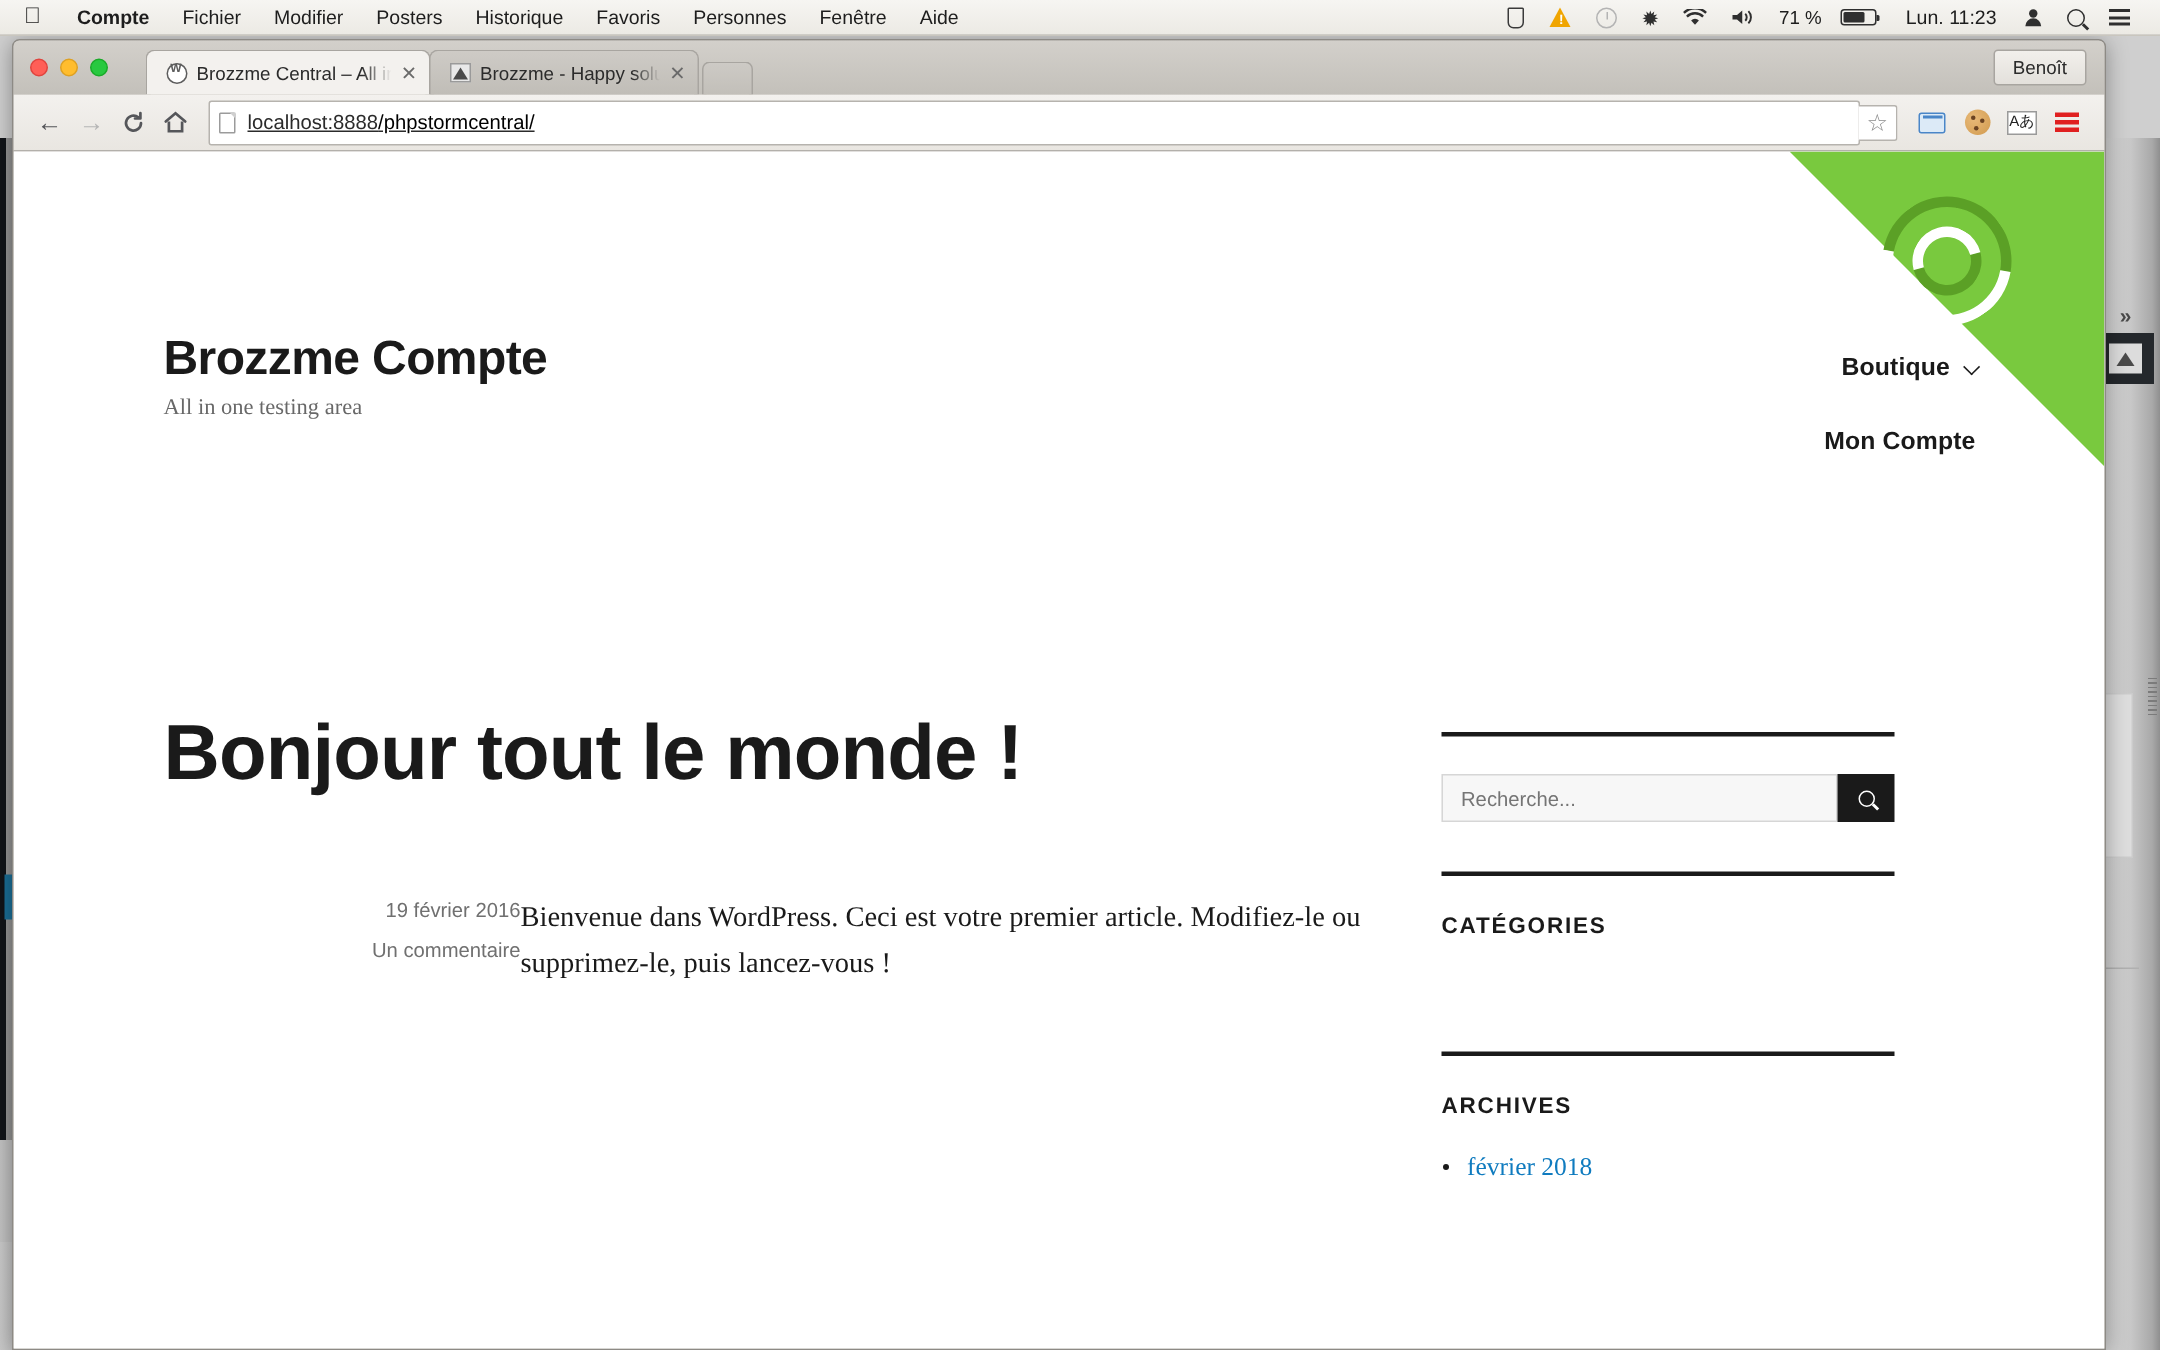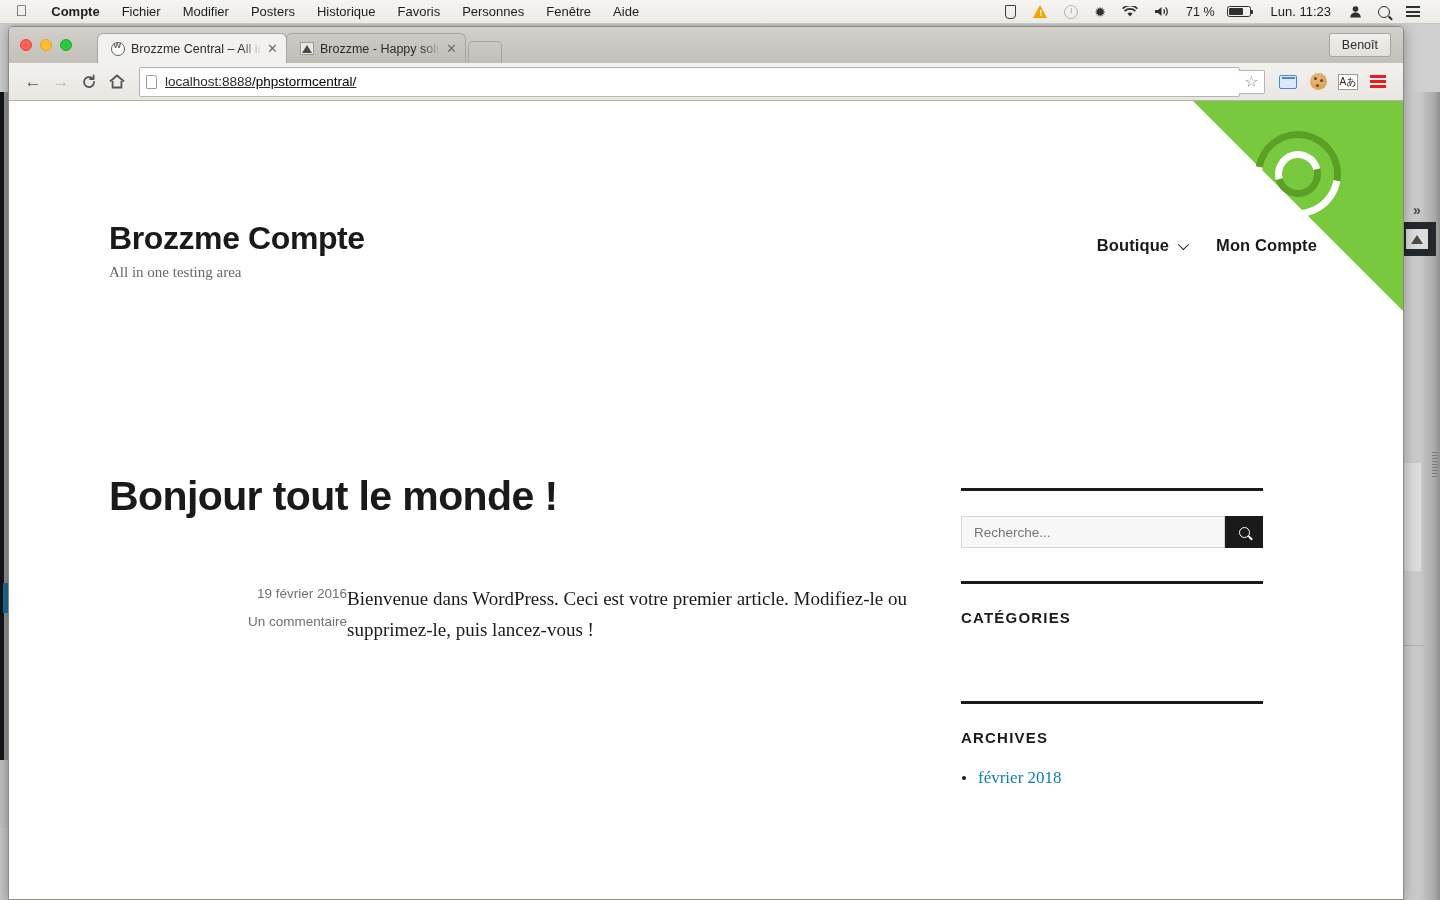--- a/index.html
+++ b/index.html
@@ -371,40 +371,41 @@
     font-size: 32px; font-weight: bold; color: #1a1a1a;
     letter-spacing: -0.4px; line-height: 1.1;
   }
   #site-tagline {
     font-family: "Liberation Serif", serif;
     font-size: 15px; color: #686868; margin-top: 8px;
   }
   #main-nav {
     display: flex; align-items: flex-end; gap: 30px;
     padding-top: 15px;
+    flex-direction: column;
   }
   .nav-link {
     font-size: 16.5px; font-weight: bold; color: #1a1a1a;
     display: flex; align-items: center; gap: 9px;
     letter-spacing: 0.1px;
   }
   .chev-down {
     display: inline-block; width: 8px; height: 8px;
     border-right: 1.8px solid #1a1a1a; border-bottom: 1.8px solid #1a1a1a;
     transform: rotate(45deg) translateY(-2px);
   }
 
   
   #content-area {
     position: absolute; left: 0; top: 372px; width: 1394px;
     display: flex; padding: 0 86px 0 100px;
   }
   #primary { width: 852px; padding-right: 40px; }
   #entry-title {
-    font-size: 41px; font-weight: bold; color: #1a1a1a;
+    font-size: 52px; font-weight: bold; color: #1a1a1a;
     letter-spacing: -0.6px; line-height: 1.15;
   }
   #entry-body { display: flex; margin-top: 64px; }
   #entry-meta { width: 238px; flex: 0 0 238px; padding-top: 3px; text-align: right; }
   .meta-line {
     font-size: 13.5px; color: #707070; line-height: 1;
     margin-bottom: 14px;
   }
   #entry-content {
     flex: 1;

